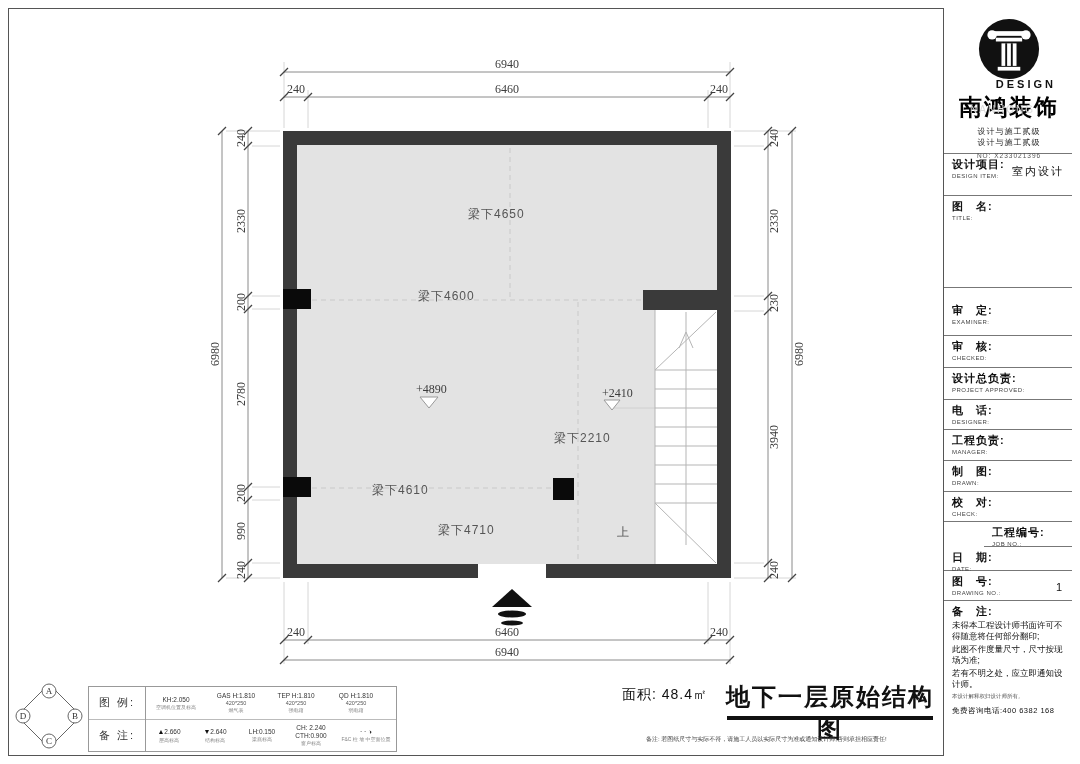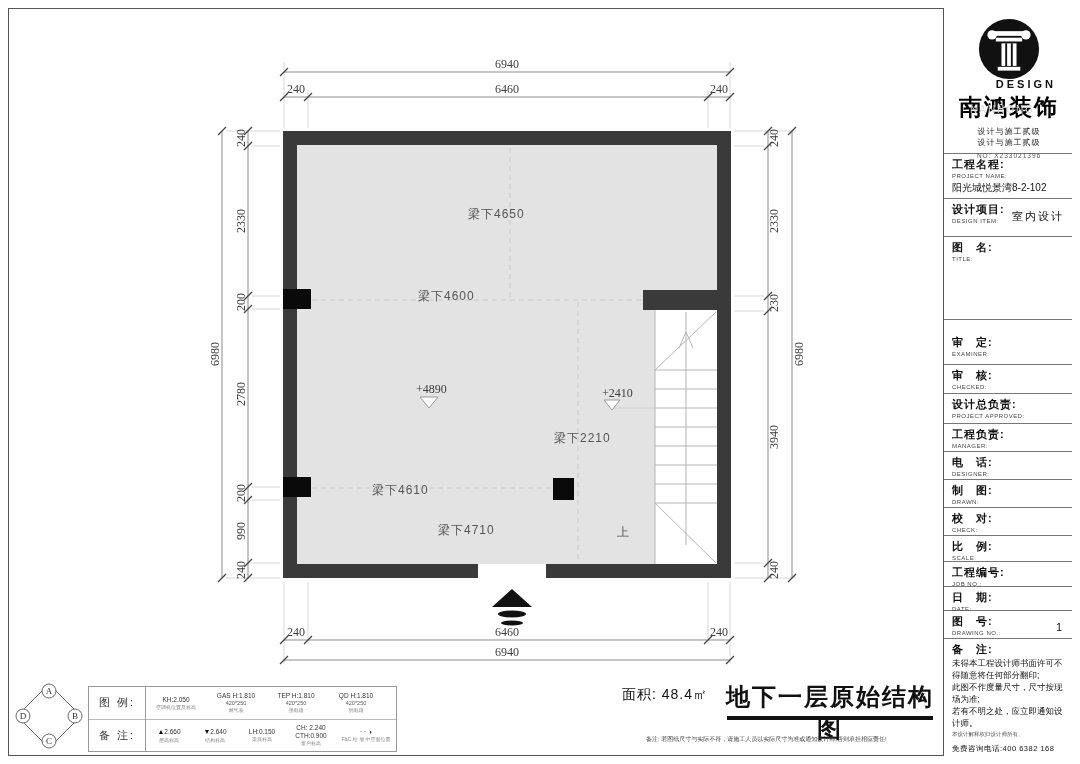--- a/index.html
+++ b/index.html
@@ -253,25 +253,20 @@
         <rect x="26" y="52" width="24" height="4" fill="#fff"></rect>
       </svg>
       <div class="wm">NANHONG</div>
       <div class="design">DESIGN</div>
       <div class="cname">南鸿装饰</div>
       <div class="sub">设计与施工贰级</div>
       <div class="sub" style="margin-top:0;">设计与施工贰级</div>
       <div class="cert">NO: X233021396</div>
     </div>
 
-    <div class="tbsec" style="height:50px;">
-      <div class="zh">工程名程:</div>
-      <div class="en">PROJECT NAME:</div>
-      <div class="fieldval">阳光城悦景湾8-2-102</div>
-    </div>
 
     <div class="tbsec" style="height:42px;">
       <div class="zh">设计项目:</div>
       <div class="en">DESIGN ITEM:</div>
       <div class="valright">室内设计</div>
     </div>
 
     <div class="tbsec" style="height:92px;">
       <div class="zh">图　名:</div>
       <div class="en">TITLE:</div>
@@ -281,41 +276,37 @@
       <div class="en">EXAMINER:</div>
     </div>
     <div class="tbsec" style="height:32px;">
       <div class="zh">审　核:</div>
       <div class="en">CHECKED:</div>
     </div>
     <div class="tbsec" style="height:32px;">
       <div class="zh">设计总负责:</div>
       <div class="en">PROJECT APPROVED:</div>
     </div>
+    <div class="tbsec" style="height:30px;">
+      <div class="zh">电　话:</div>
+      <div class="en">DESIGNER:</div>
+    </div>
     <div class="tbsec" style="height:31px;">
       <div class="zh">工程负责:</div>
       <div class="en">MANAGER:</div>
     </div>
-    <div class="tbsec" style="height:30px;">
-      <div class="zh">电　话:</div>
-      <div class="en">DESIGNER:</div>
-    </div>
     <div class="tbsec" style="height:31px;">
       <div class="zh">制　图:</div>
       <div class="en">DRAWN:</div>
     </div>
     <div class="tbsec" style="height:30px;">
       <div class="zh">校　对:</div>
       <div class="en">CHECK:</div>
     </div>
-    <div class="tbsec" style="height:26px;">
-      <div class="zh">比　例:</div>
-      <div class="en">SCALE:</div>
-    </div>
-    <div class="tbsec" style="height:25px;">
+    <div class="tbsec" style="height:25px;margin-left:40px;">
       <div class="zh">工程编号:</div>
       <div class="en">JOB NO.:</div>
     </div>
     <div class="tbsec" style="height:24px;">
       <div class="zh">日　期:</div>
       <div class="en">DATE:</div>
     </div>
     <div class="tbsec" style="height:30px;">
       <div class="zh">图　号:</div>
       <div class="en">DRAWING NO.:</div>

